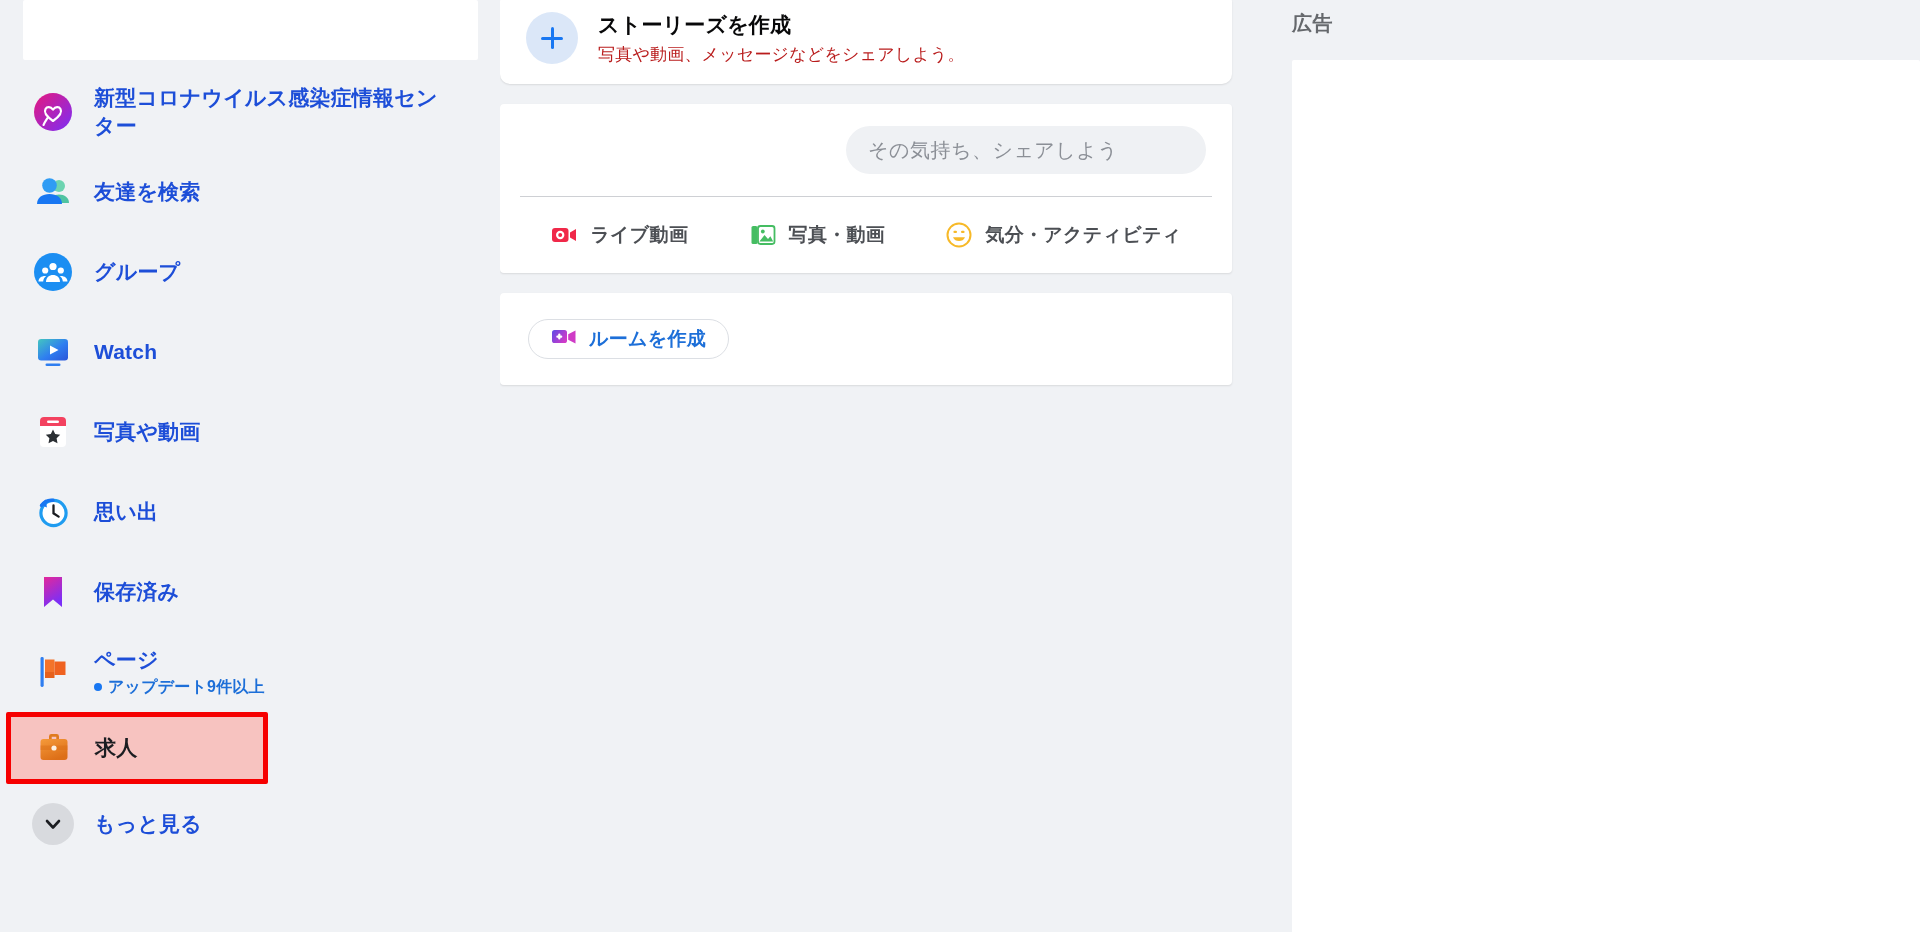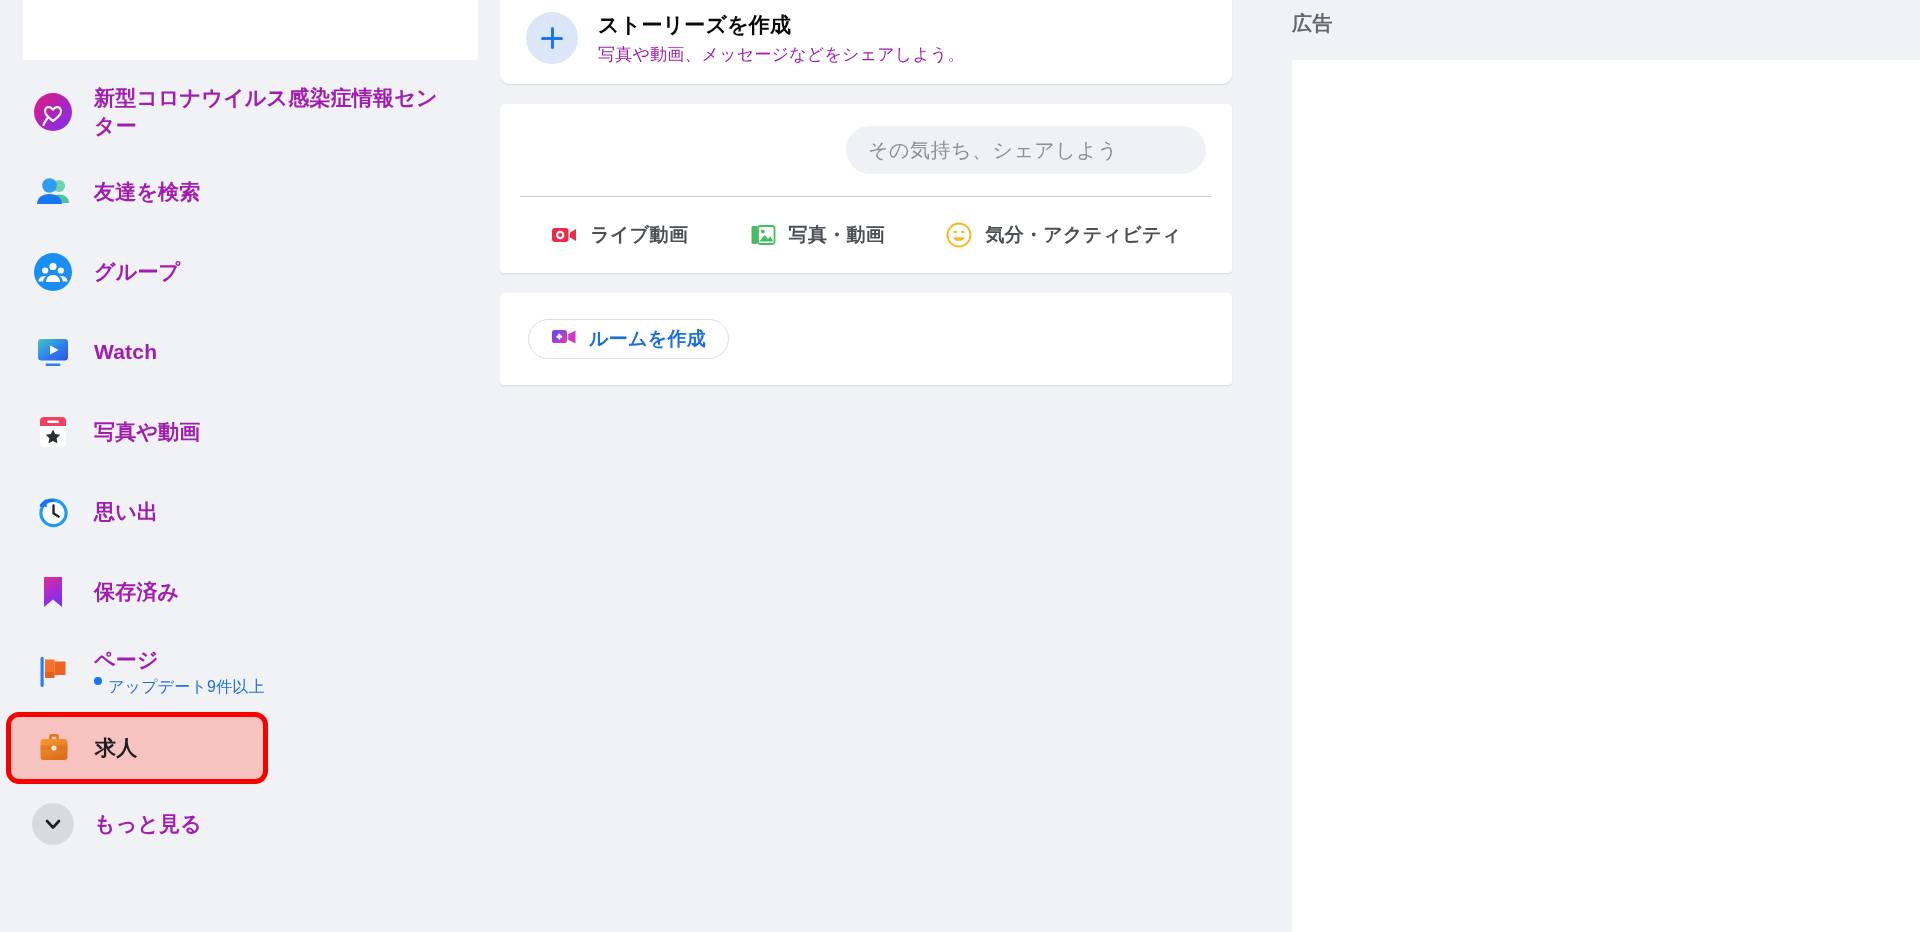--- a/index.html
+++ b/index.html
@@ -60,45 +60,46 @@
     height: 42px;
     margin-right: 20px;
     display: flex;
     align-items: center;
     justify-content: center;
   }
   .side-item .ico svg { display: block; }
 
   .side-label {
     font-size: 21px;
-    color: #a21caf;
+    color: #1d4ed8;
     font-weight: 600;
     line-height: 1.32;
     letter-spacing: .2px;
     max-width: 360px;
   }
   .side-sub {
     font-size: 16px;
     color: #1d6fd8;
-    font-weight: 400;
+    font-weight: 700;
     margin-top: 3px;
     display: flex;
+    align-items: center;
     letter-spacing: .2px;
   }
   .blue-dot {
     width: 8px; height: 8px; border-radius: 50%;
     background: #1877f2; margin-right: 6px;
     display: inline-block;
   }
 
   
   .side-item.highlight {
     background: #f7c3c0;
     border: 5px solid #f60000;
-    border-radius: 13px;
+    border-radius: 2px;
     height: 72px;
     width: 262px;
     margin-left: -16px;
     padding-left: 22px;
   }
   .side-item.highlight .side-label { color: #1b1d21; }
 
   .more-circle {
     width: 42px; height: 42px;
     border-radius: 50%;
@@ -145,21 +146,21 @@
   .story-plus::after {
     content: "";
     position: absolute;
     width: 3px; height: 22px; background: #1877f2; border-radius: 2px;
   }
   .story-texts { display: flex; flex-direction: column; }
   .story-title {
     font-size: 21px; font-weight: 700; color: #080809; letter-spacing: .2px;
   }
   .story-sub {
-    font-size: 17px; color: #a21caf; margin-top: 4px; letter-spacing: .2px;
+    font-size: 17px; color: #b91c1c; margin-top: 4px; letter-spacing: .2px;
   }
 
   
   .composer-card { padding: 0; }
   .composer-top {
     display: flex;
     align-items: center;
     height: 92px;
     padding: 0 26px;
     justify-content: flex-end;

